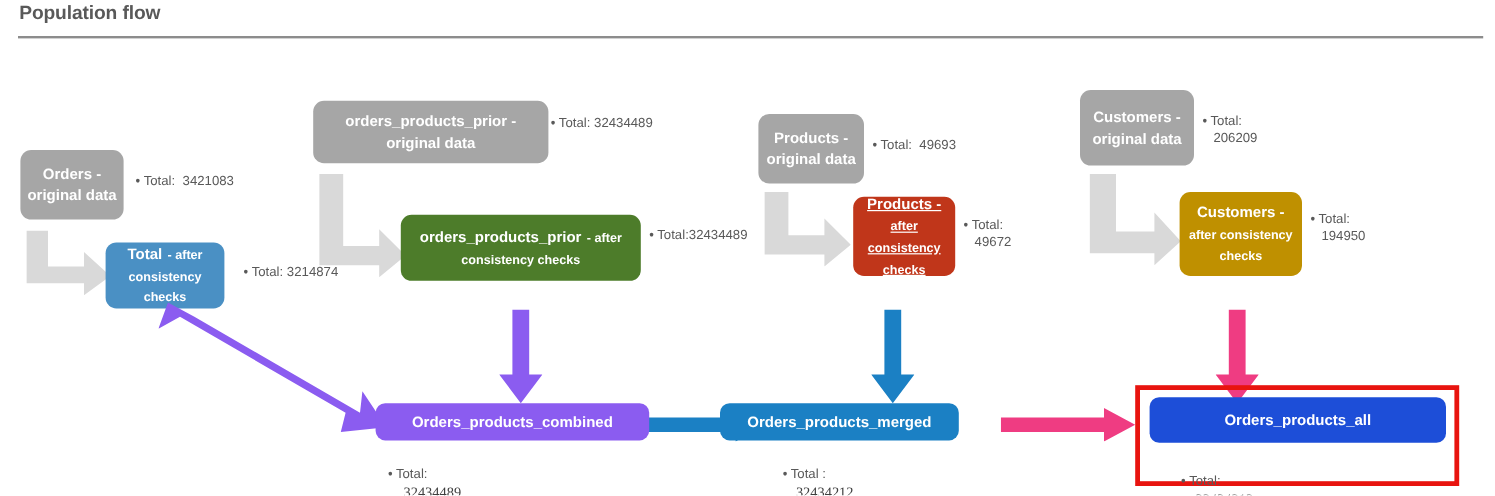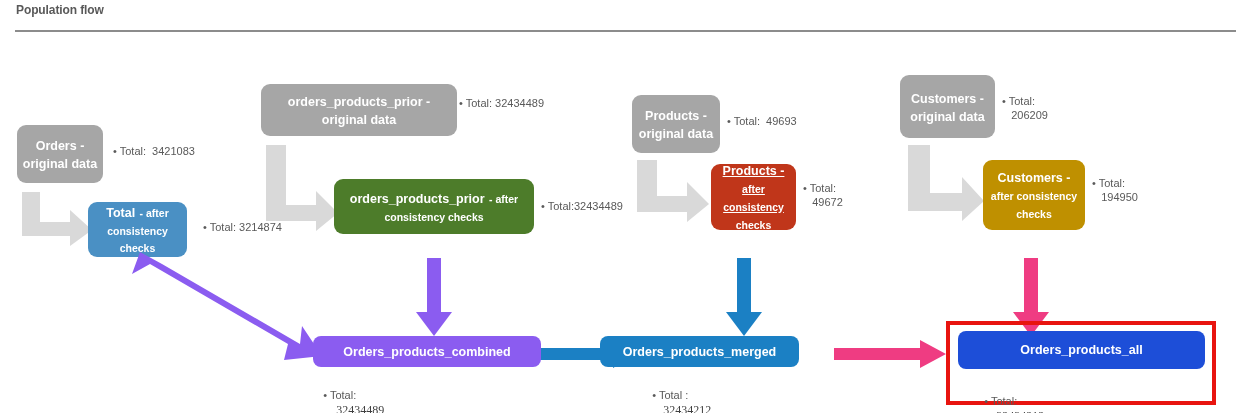--- a/index.html
+++ b/index.html
@@ -17,21 +17,21 @@
     width: 1246px;
     height: 413px;
     overflow: hidden;
     background: #ffffff;
   }
   
   #page-title {
     position: absolute;
     left: 16px;
     top: 3px;
-    font-size: 12px;
+    font-size: 16px;
     font-weight: bold;
     color: #595959;
     letter-spacing: -0.1px;
     white-space: nowrap;
   }
   #title-rule {
     position: absolute;
     left: 15px;
     top: 30px;
     width: 1221px;
@@ -142,21 +142,21 @@
       <path d="M0 0 L20 0 L20 60 L50 60 L50 46 L72 68 L50 86 L50 76 L0 76 Z" fill="#d9d9d9"></path>
     </svg>
   </div>
 
   <div class="node green" style="left:334px; top:179px; width:200px; height:55px;">
     <span class="node-inner">
       <span class="big">orders_products_prior</span>
       <span class="small">- after consistency checks</span>
     </span>
   </div>
-  <div class="total" style="left:541px; top:200px;text-align:center;">• Total:32434489</div>
+  <div class="total" style="left:541px; top:190px;text-align:center;">• Total:32434489</div>
 
   <div class="node gray" style="left:632px; top:95px; width:88px; height:58px;">
     <span class="node-inner">
       <span class="big">Products -</span><br>
       <span class="big">original data</span>
     </span>
   </div>
   <div class="total" style="left:727px; top:115px;text-align:right;">• Total:  49693</div>
 
   <div class="elbow" style="left:637px; top:160px;">

